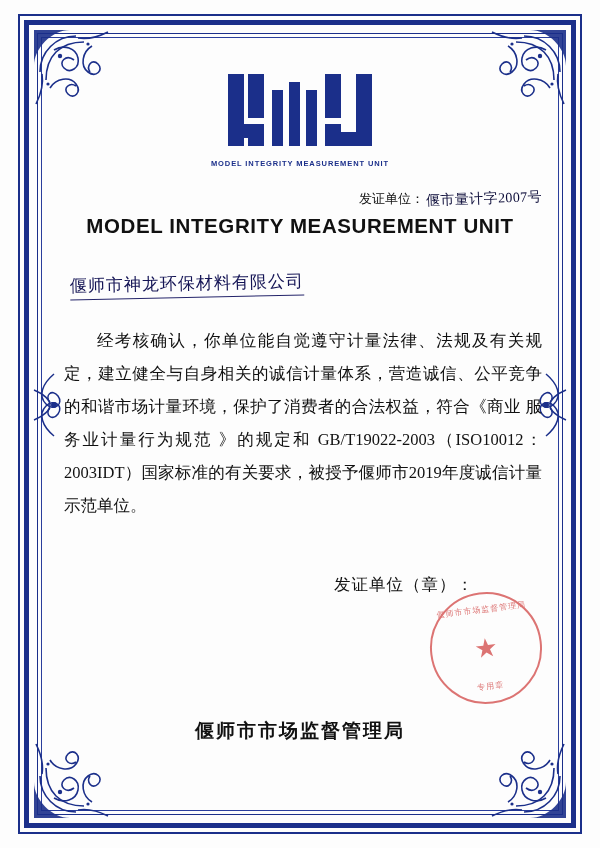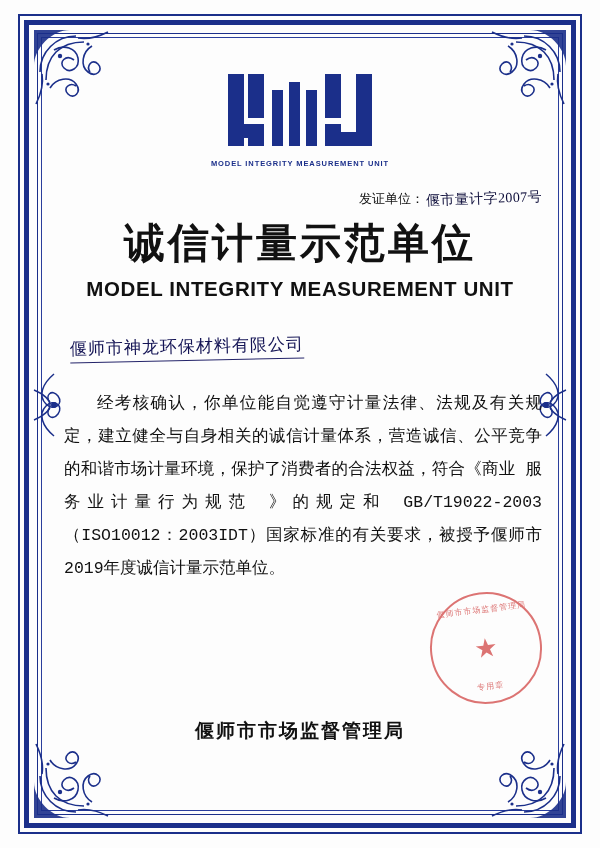--- a/index.html
+++ b/index.html
@@ -158,21 +158,21 @@
 
   
   .body-text {
     margin-top: 22px;
     padding: 0 6px 0 12px;
     font-size: 16.5px;
     line-height: 33px;
     color: #111;
     text-align: justify;
     text-justify: inter-ideograph;
-    font-family: Liberation Mono, monospace;
+    font-family: Liberation Serif, serif;
   }
   .body-text p {
     margin: 0;
     text-indent: 2em;
   }
 
   
   .issuer-row {
     margin-top: 52px;
     padding-right: 74px;
@@ -339,31 +339,31 @@
           <path d="M99 52 h16 v8 h20 v14 h-36 z"></path>
         </svg>
       </div>
       <div class="logo-caption">MODEL INTEGRITY MEASUREMENT UNIT</div>
     </div>
 
     <div class="serial-row">
       <span class="serial-label">发证单位：</span><span class="serial-value">偃市量计字2007号</span>
     </div>
 
-    <div class="title-cn">诚信计量示范单位</div>
     <div class="title-en">MODEL INTEGRITY MEASUREMENT UNIT</div>
 
     <div class="recipient">
       <span class="recipient-name">偃师市神龙环保材料有限公司</span>
     </div>
 
     <div class="body-text">
       <p>经考核确认，你单位能自觉遵守计量法律、法规及有关规定，建立健全与自身相关的诚信计量体系，营造诚信、公平竞争的和谐市场计量环境，保护了消费者的合法权益，符合《商业 服务业计量行为规范 》的规定和 GB/T19022-2003（ISO10012：2003IDT）国家标准的有关要求，被授予偃师市2019年度诚信计量示范单位。</p>
     </div>
 
+    <div class="issuer-row">发证单位（章）：</div>
 
     <div class="footer-org">偃师市市场监督管理局</div>
   </div>
 
   <div class="seal">
     <div class="seal-inner"></div>
     <div class="seal-top-text">偃师市市场监督管理局</div>
     <div class="seal-star">★</div>
     <div class="seal-bottom-text">专用章</div>
   </div>

